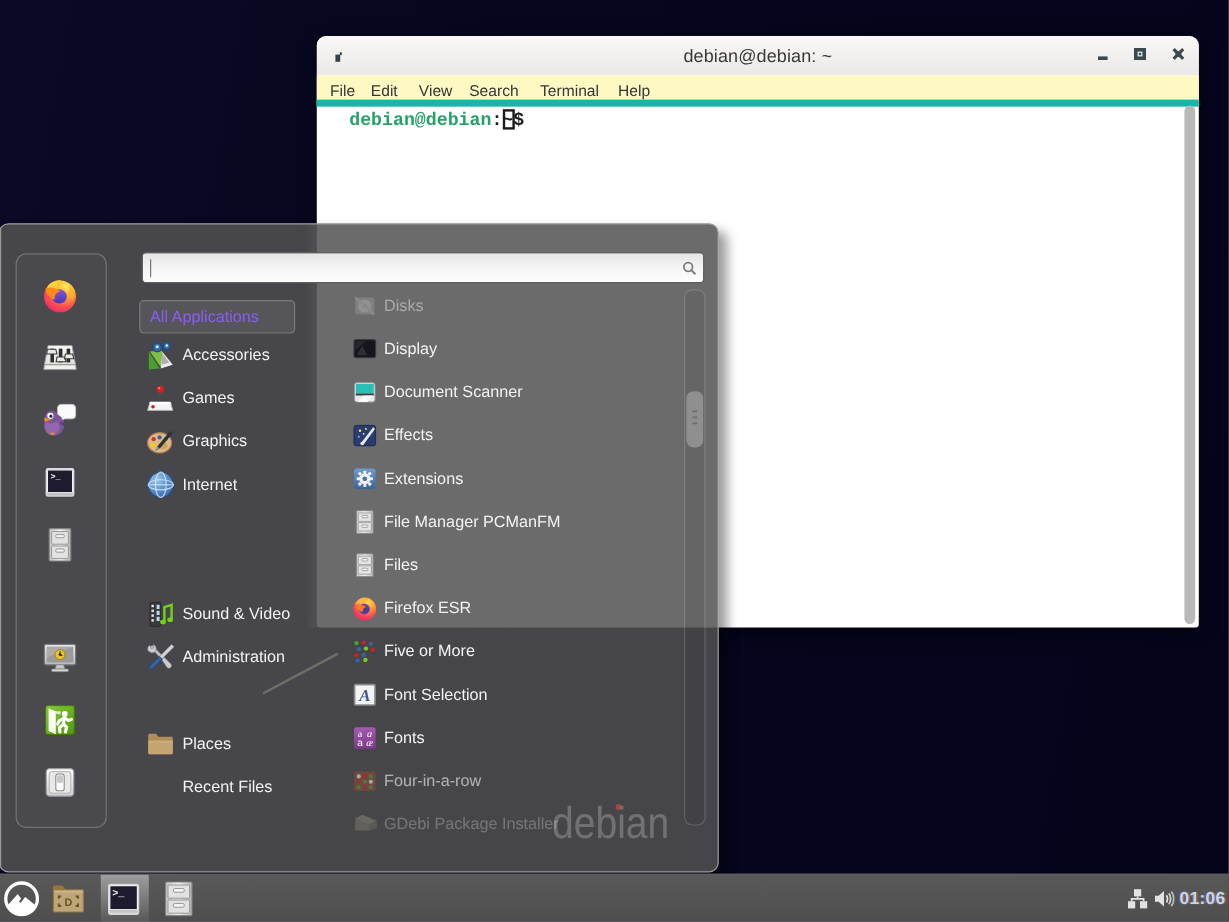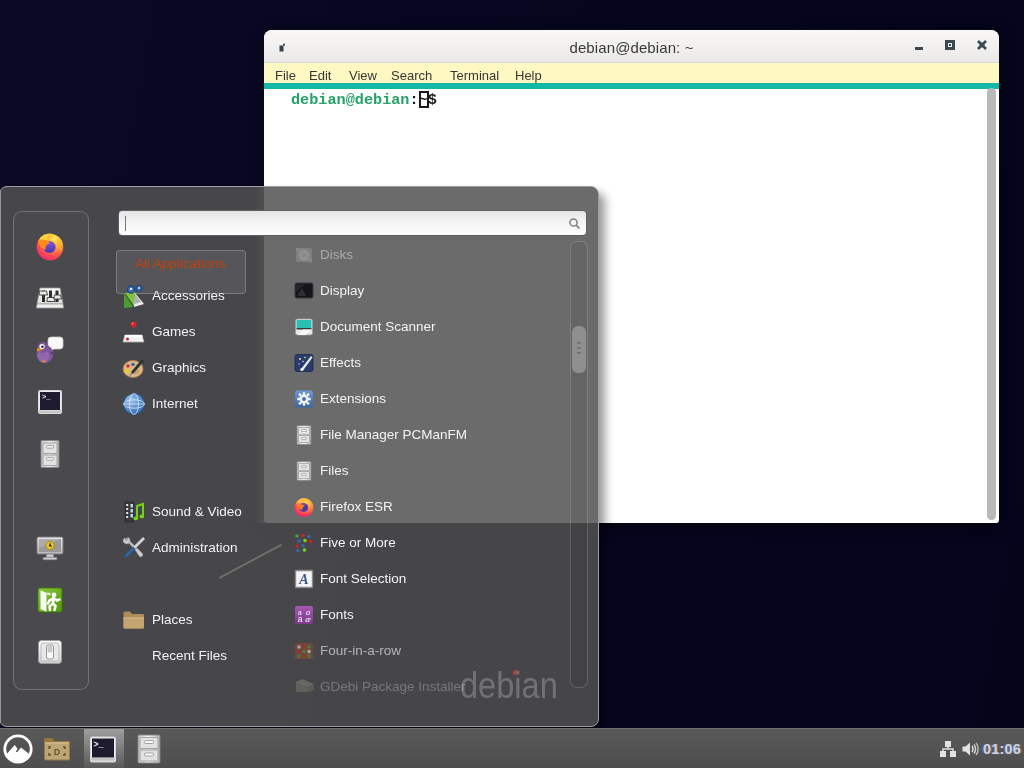--- a/index.html
+++ b/index.html
@@ -41,24 +41,24 @@
     border:1px solid #9e9e9e;border-radius:8px;box-sizing:border-box;
     box-shadow:6px 7px 10px rgba(0,0,0,0.40);}
   #sidepanel{position:absolute;left:13px;top:24px;width:74px;height:477px;
     border:1px solid rgba(190,190,190,0.35);border-radius:9px;
     background:rgba(255,255,255,0.02);}
   .sideicon{position:absolute;left:34px;width:32px;height:32px;}
   #searchbox{position:absolute;left:118px;top:23px;width:469px;height:26px;
     border-radius:4px;background:linear-gradient(#e4e4e4 0%,#f5f5f5 50%,#fdfdfd 100%);
     border:1px solid #5f5f5f;box-sizing:border-box;}
   #searchcursor{position:absolute;left:6px;top:5px;width:1px;height:15px;background:#777;}
-  #allapps{position:absolute;left:116px;top:63px;width:130px;height:44px;
+  #allapps{position:absolute;left:116px;top:63px;width:130px;height:28px;
     border-radius:4px;background:rgba(255,255,255,0.085);
     border:1px solid rgba(255,255,255,0.22);box-sizing:border-box;
-    color:#c2410c;font-size:13.5px;line-height:26px;padding-left:18px;}
+    color:#8b5cf6;font-size:13.5px;line-height:26px;padding-left:8px;}
   .cat{position:absolute;left:119px;width:160px;height:36px;color:#f2f2f2;font-size:13.5px;}
   .cat .ci{position:absolute;left:2px;top:5px;width:26px;height:26px;}
   .cat .ct{position:absolute;left:33px;top:10px;white-space:nowrap;}
   .app{position:absolute;left:293px;width:280px;height:36px;color:#f3f3f3;font-size:13.5px;}
   .app .ai{position:absolute;left:0px;top:7px;width:22px;height:22px;}
   .app .at{position:absolute;left:27px;top:10px;white-space:nowrap;}
   #appscrolltrack{position:absolute;left:570px;top:54px;width:18px;height:447px;
     border:1px solid rgba(255,255,255,0.16);border-radius:7px;
     background:rgba(0,0,0,0.05);box-sizing:border-box;}
   #appscrollthumb{position:absolute;left:572px;top:139px;width:14px;height:47px;

